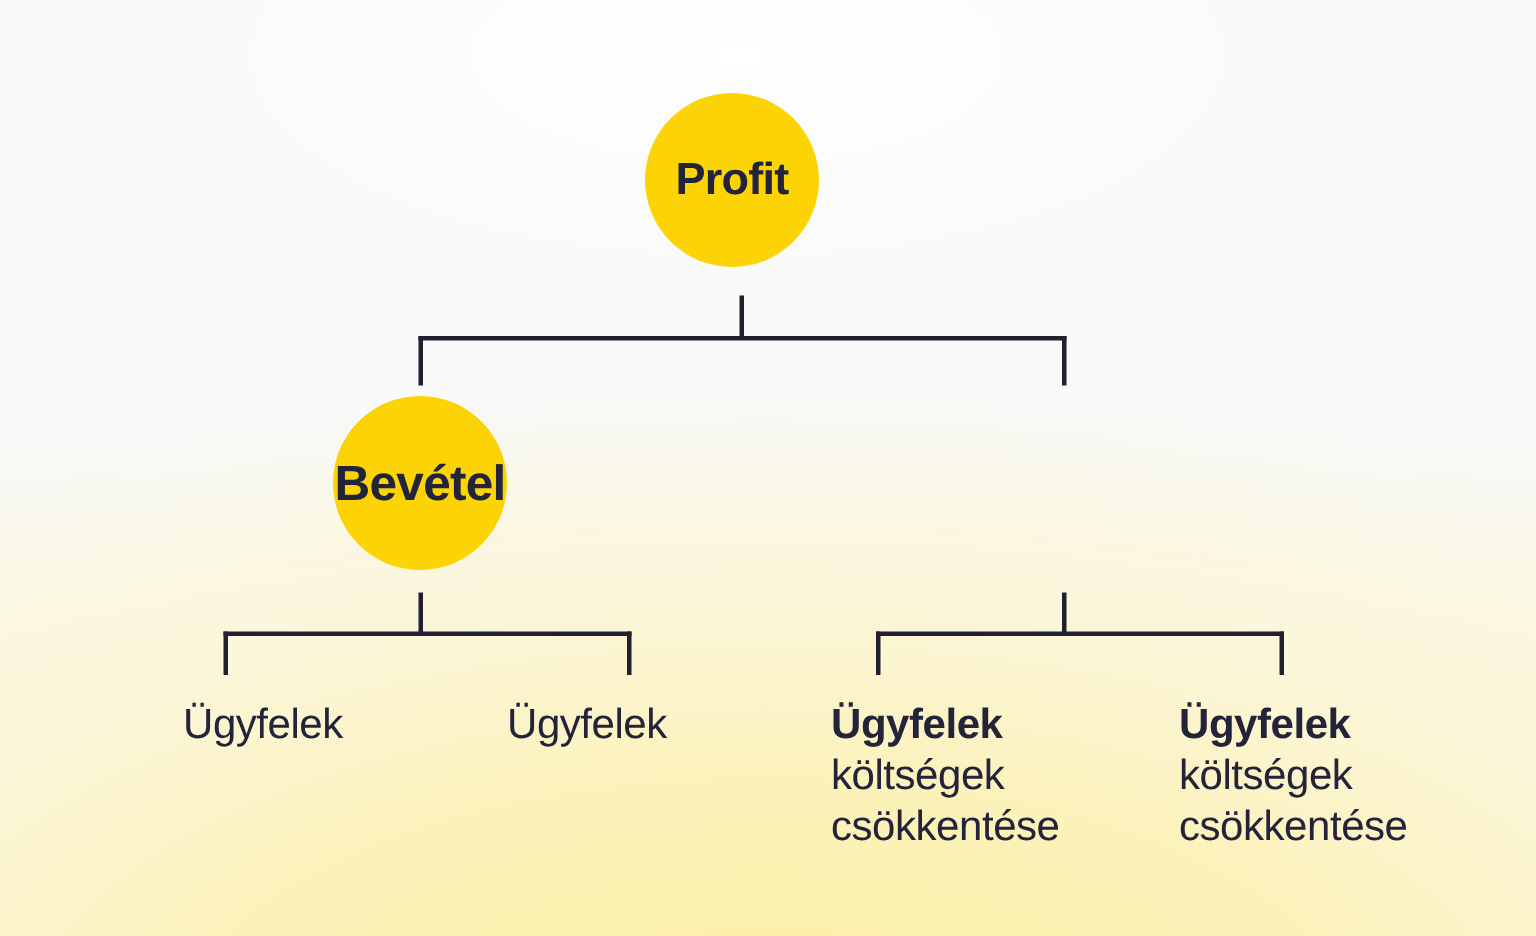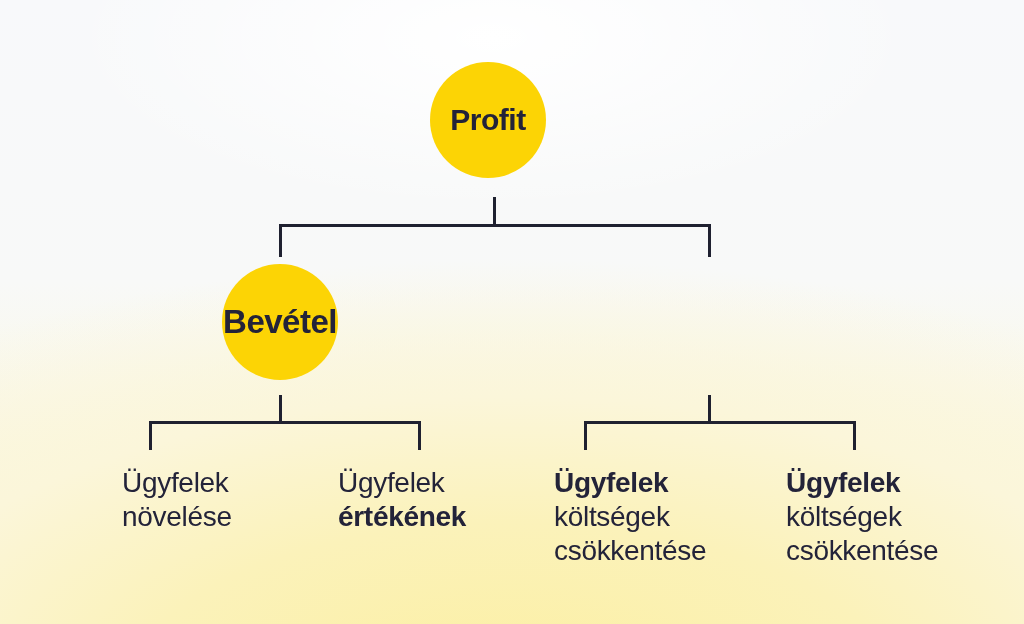--- a/index.html
+++ b/index.html
@@ -84,25 +84,23 @@
 
   <div class="node root">
     <span>Profit</span>
   </div>
   <div class="node n-left">
     <span>Bevétel</span>
   </div>
 
   <div class="leaf l1">
     <span class="line">Ügyfelek</span>
-    <span class="line">növelése</span>
   </div>
   <div class="leaf l2">
     <span class="line">Ügyfelek</span>
-    <span class="line bold">értékének</span>
   </div>
   <div class="leaf l3">
     <span class="line bold">Ügyfelek</span>
     <span class="line">költségek</span>
     <span class="line">csökkentése</span>
   </div>
   <div class="leaf l4">
     <span class="line bold">Ügyfelek</span>
     <span class="line">költségek</span>
     <span class="line">csökkentése</span>

